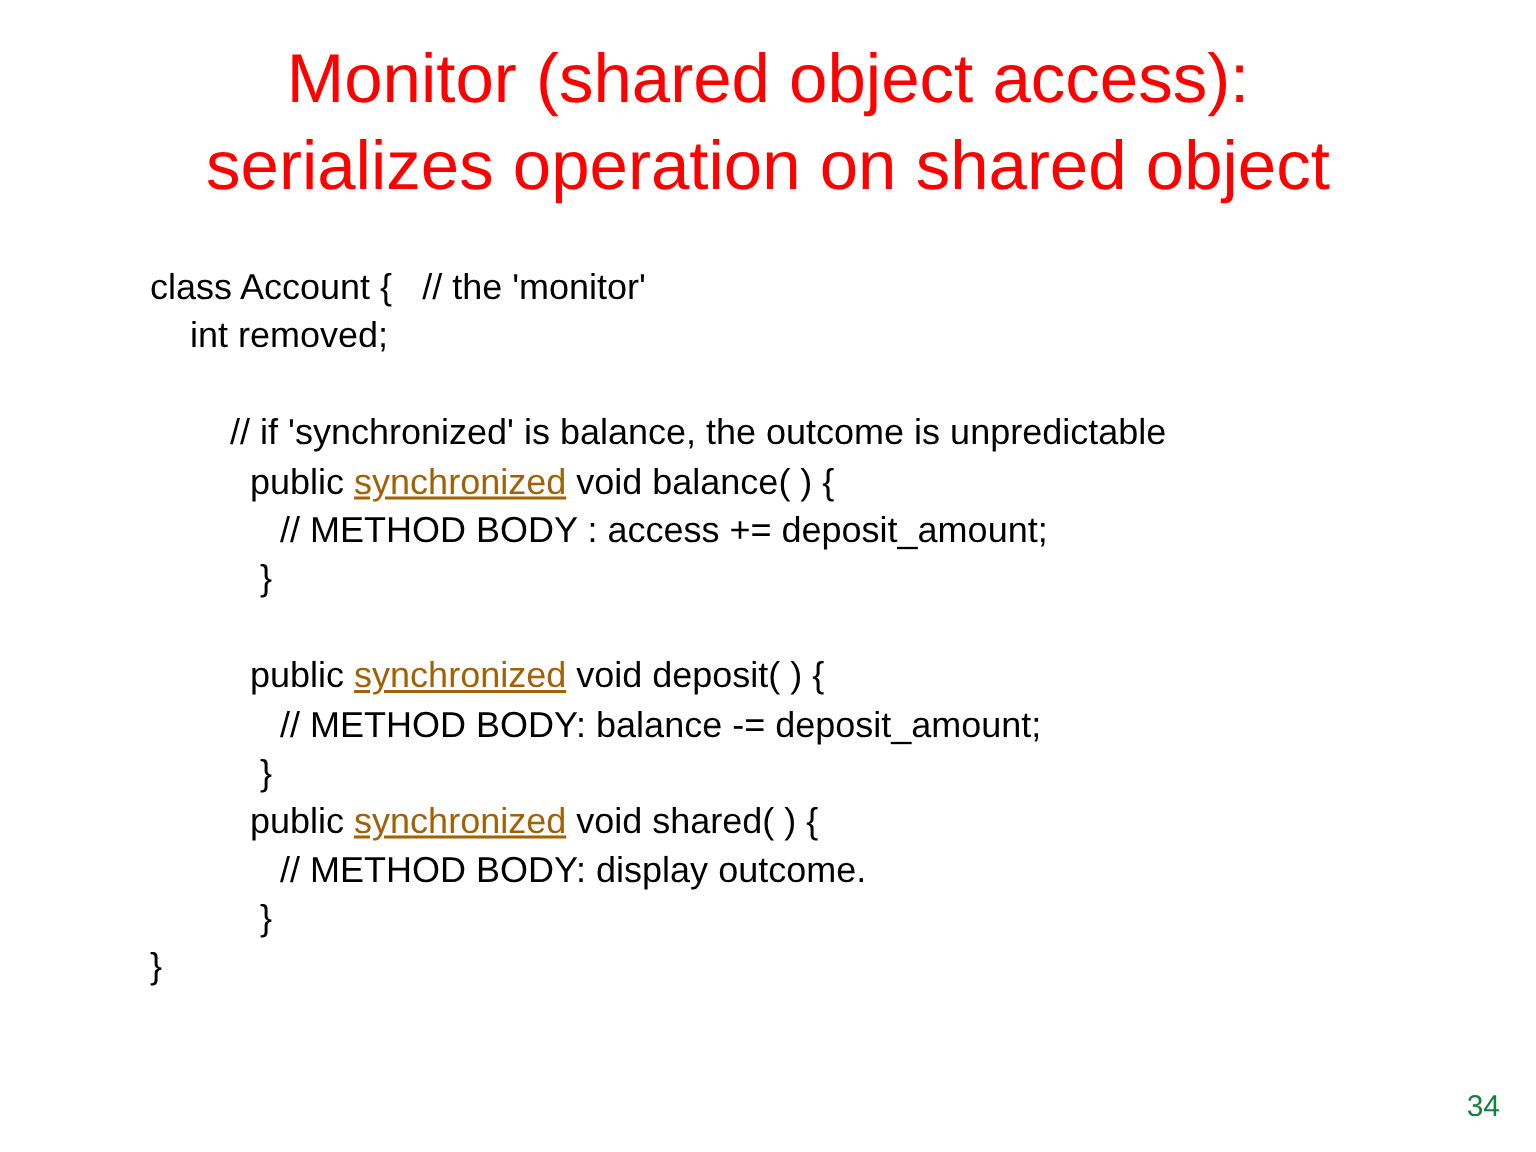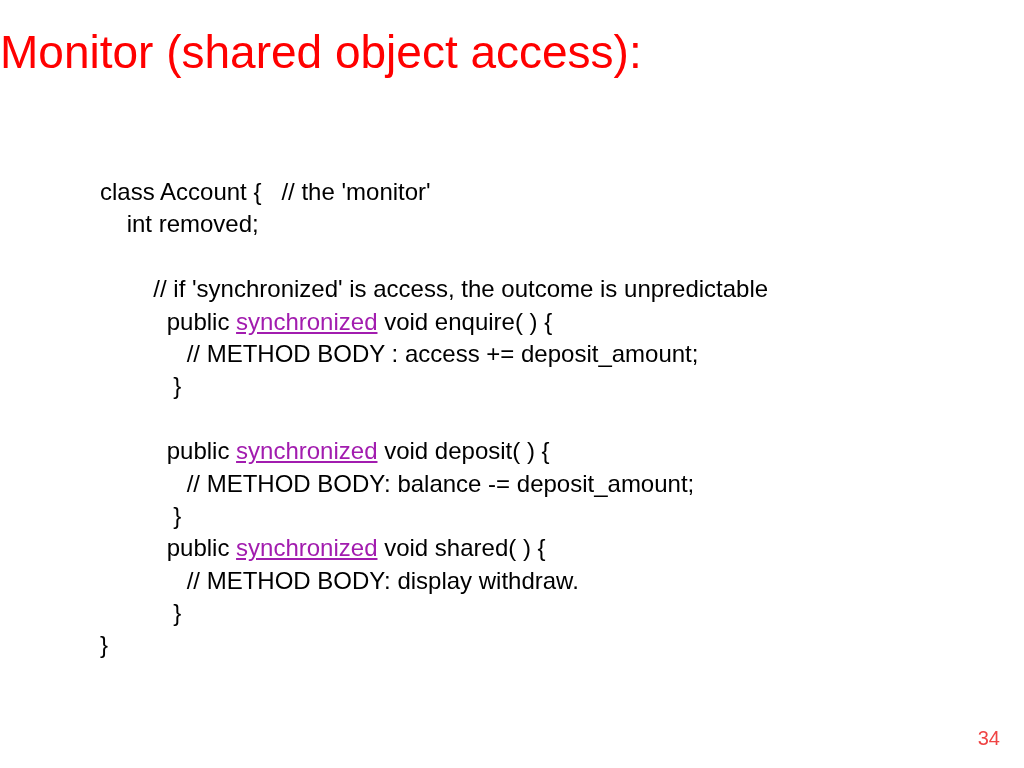--- a/index.html
+++ b/index.html
@@ -8,64 +8,66 @@
     width: 1024px;
     height: 768px;
     background: white;
     font-family: Arial, Helvetica, sans-serif;
     position: relative;
     overflow: hidden;
   }
   .title {
     color: #ff0000;
     font-size: 46px;
+    text-align: center;
     font-family: Verdana, Arial, sans-serif;
     padding-top: 24px;
     line-height: 1.25;
     font-weight: normal;
   }
   .code-block {
     position: absolute;
     top: 176px;
     left: 100px;
     font-size: 24px;
     line-height: 1.35;
     color: #000;
     white-space: pre;
     font-family: Arial, Helvetica, sans-serif;
   }
   .sync {
-    color: #a21caf;
+    color: #a16207;
     text-decoration: underline;
   }
   .page-num {
     position: absolute;
     bottom: 18px;
     right: 24px;
     font-size: 20px;
-    color: #ef4444;
+    color: #15803d;
     font-family: Arial, Helvetica, sans-serif;
   }
 </style>
 </head>
 <body>
 
 <div class="title">
   <span>Monitor (shared object access):</span><br>
+  <span>serializes operation on shared object</span>
 </div>
 
 <div class="code-block"><span>class Account {   // the 'monitor'</span>
 <span>    int removed;</span>
 <span></span>
-<span>        // if 'synchronized' is access, the outcome is unpredictable</span>
-<span>          public </span><span class="sync">synchronized</span><span> void enquire( ) {</span>
+<span>        // if 'synchronized' is balance, the outcome is unpredictable</span>
+<span>          public </span><span class="sync">synchronized</span><span> void balance( ) {</span>
 <span>             // METHOD BODY : access += deposit_amount;</span>
 <span>           }</span>
 <span></span>
 <span>          public </span><span class="sync">synchronized</span><span> void deposit( ) {</span>
 <span>             // METHOD BODY: balance -= deposit_amount;</span>
 <span>           }</span>
 <span>          public </span><span class="sync">synchronized</span><span> void shared( ) {</span>
-<span>             // METHOD BODY: display withdraw.</span>
+<span>             // METHOD BODY: display outcome.</span>
 <span>           }</span>
 <span>}</span></div>
 
 <div class="page-num">34</div>
 
 </body></html>

